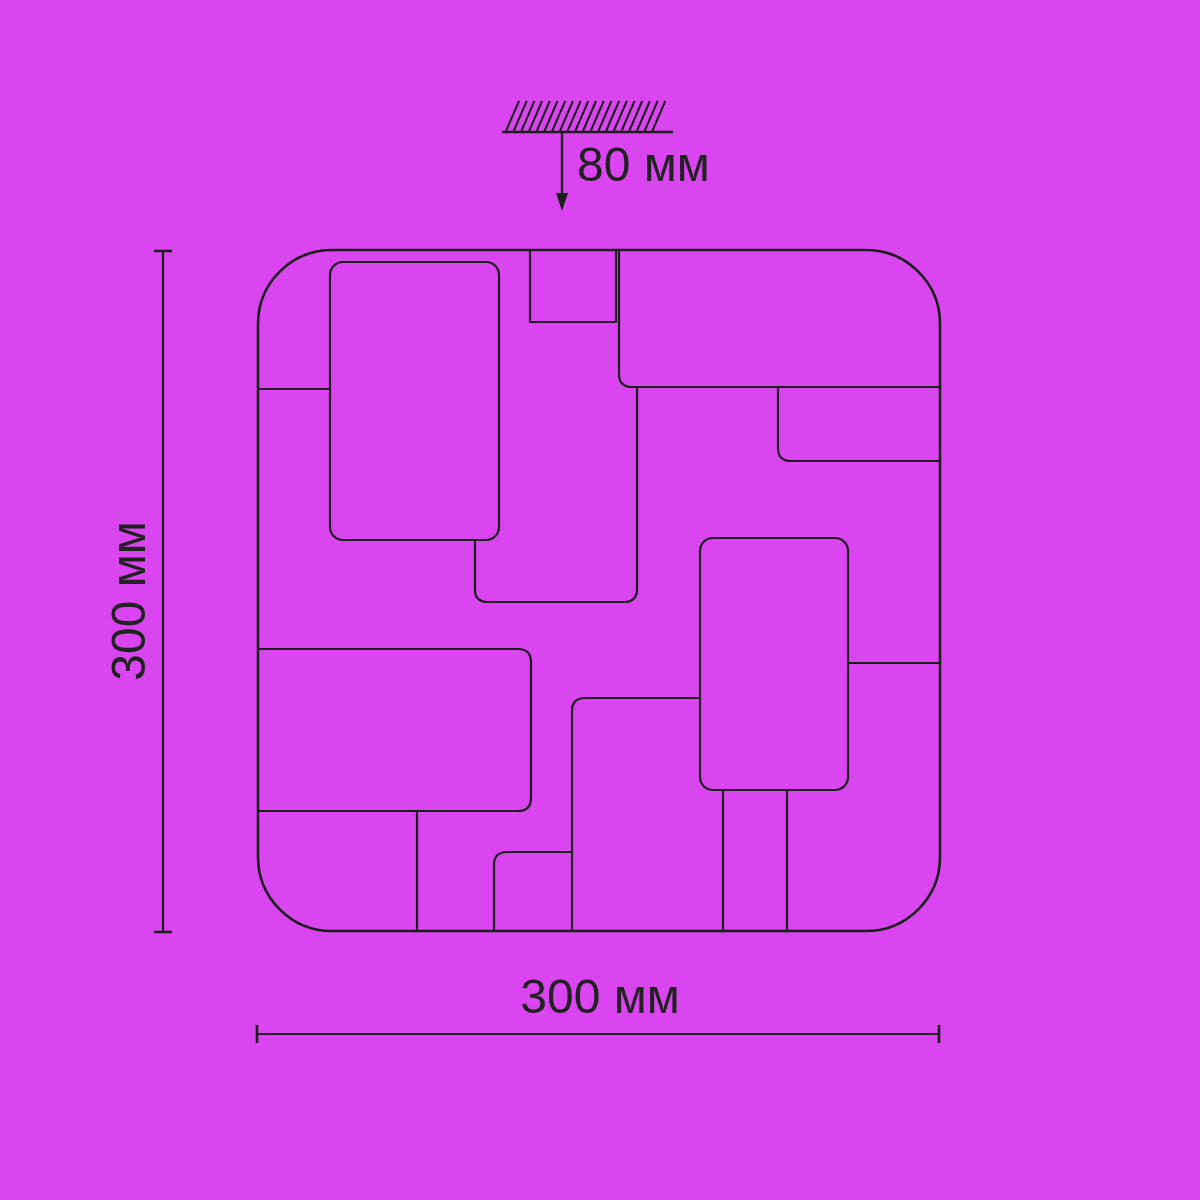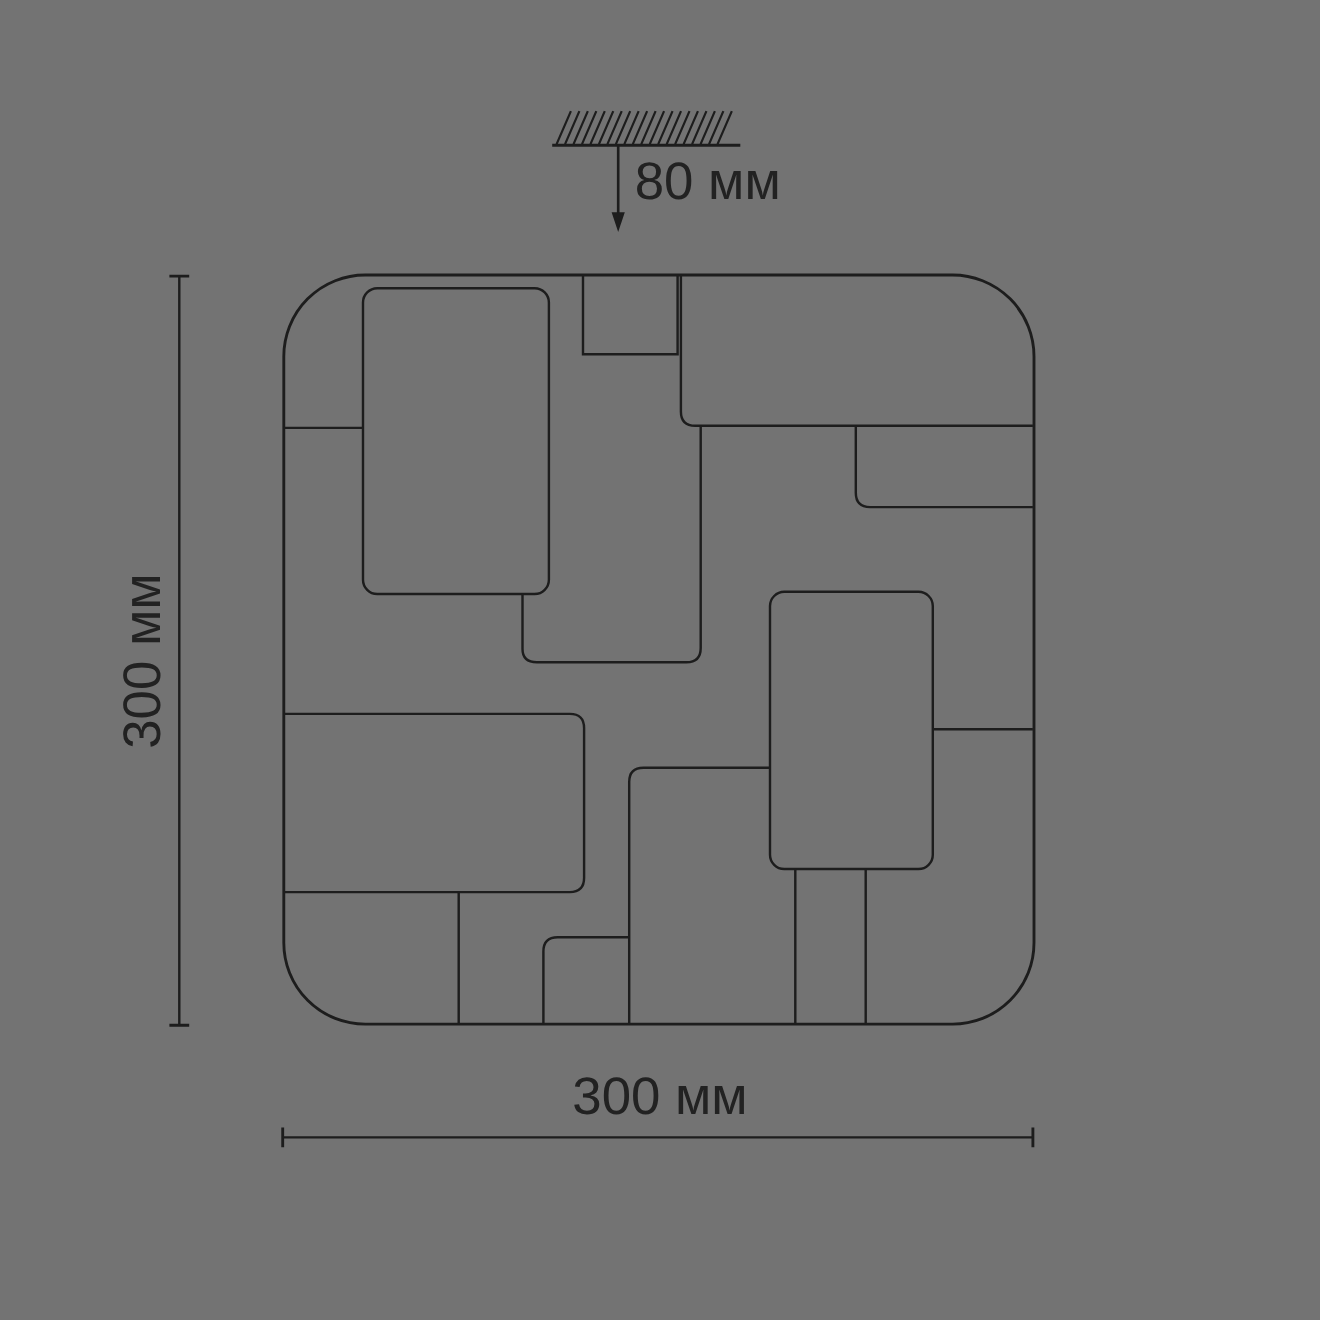--- a/index.html
+++ b/index.html
@@ -7,21 +7,21 @@
     padding: 0;
     width: 1200px;
     height: 1200px;
     background: #ffffff;
     font-family: "Liberation Sans", sans-serif;
   }
   .canvas {
     position: relative;
     width: 1200px;
     height: 1200px;
-    background: #737373;
+    background: #d946ef;
     overflow: hidden;
   }
   svg { display: block; }
   .dim-text {
     font-family: "Liberation Sans", sans-serif;
     font-size: 48px;
     fill: #222222;
   }
 </style>
 </head>

